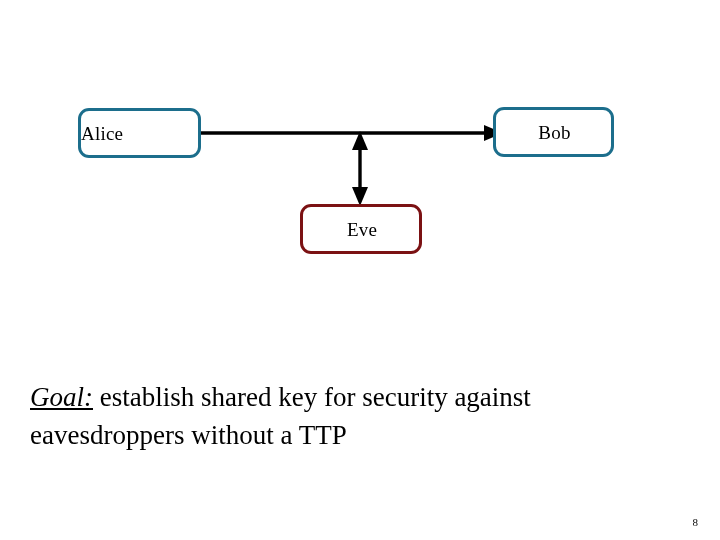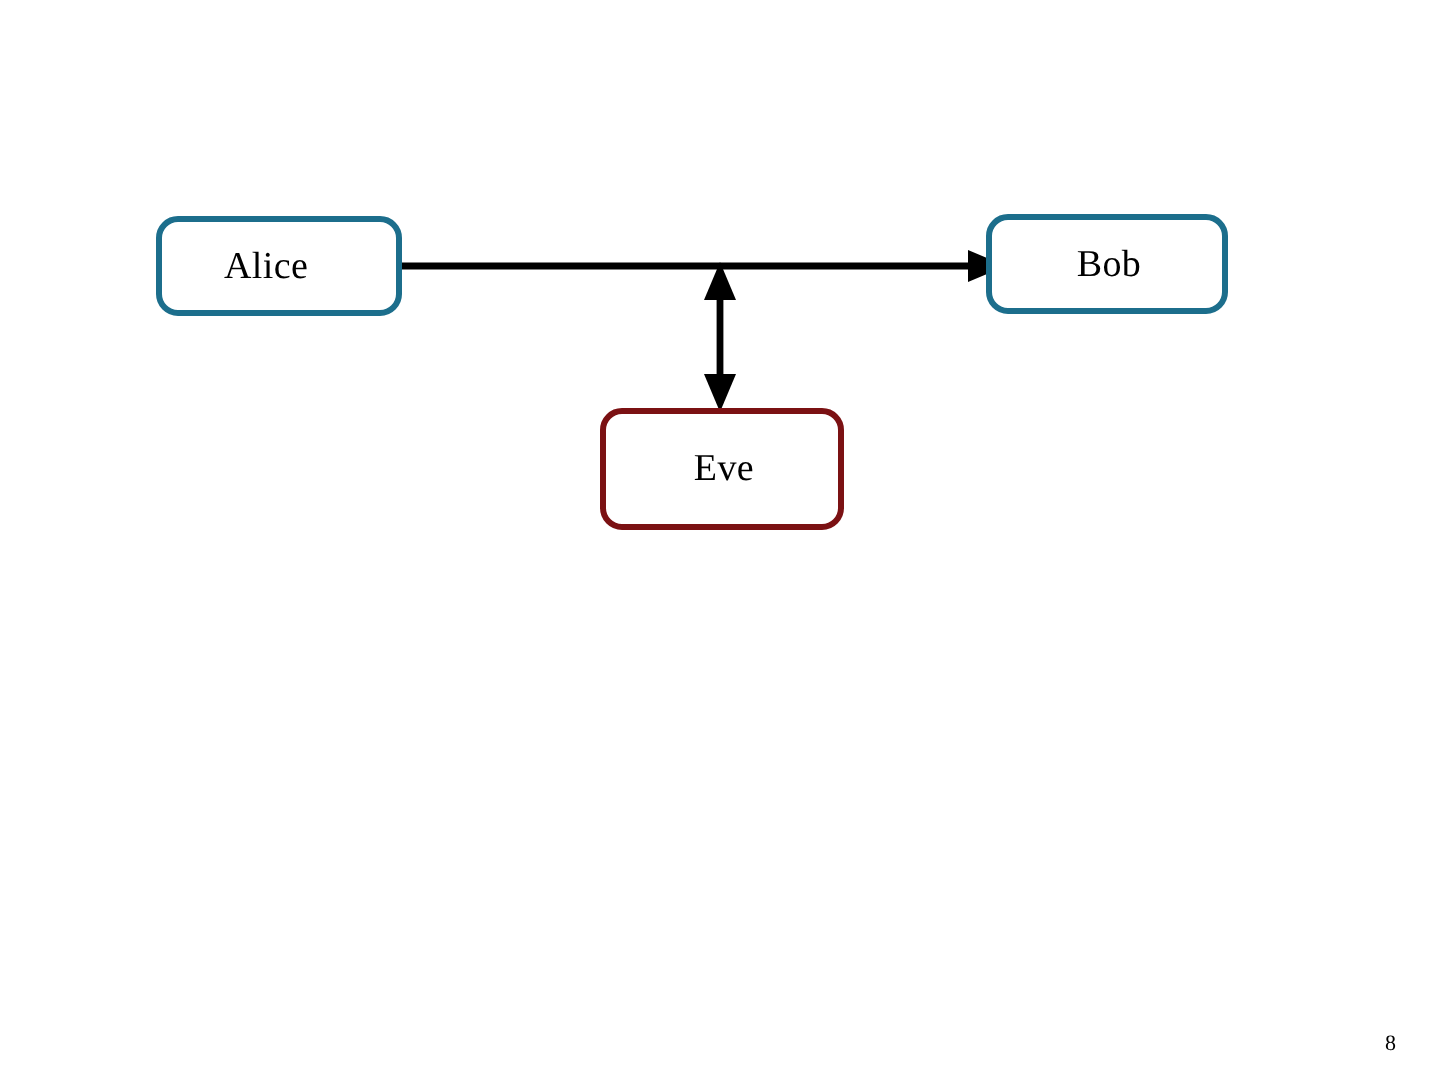--- a/index.html
+++ b/index.html
@@ -38,40 +38,39 @@
 
   #node-alice {
     left: 78px;
     top: 108px;
     width: 123px;
     height: 50px;
     border-color: #1c6e8c;
   }
   #node-alice .node-label {
     text-align: left;
-    padding-left: 31px;
   }
 
   #node-bob {
     left: 493px;
     top: 107px;
     width: 121px;
     height: 50px;
     border-color: #1c6e8c;
   }
   #node-bob .node-label {
     text-align: center;
     padding-left: 2px;
   }
 
   #node-eve {
     left: 300px;
     top: 204px;
     width: 122px;
-    height: 61px;
+    height: 50px;
     border-color: #7b1113;
   }
   #node-eve .node-label {
     text-align: center;
     padding-left: 2px;
   }
 
   
   #connectors {
     position: absolute;
@@ -130,16 +129,17 @@
   </div>
 
   <div class="node" id="node-bob">
     <span class="node-label">Bob</span>
   </div>
 
   <div class="node" id="node-eve">
     <span class="node-label">Eve</span>
   </div>
 
+  <div id="goal-text"><span class="goal-lead"><span>Goal</span><span>:</span></span><span> establish shared key for security against eavesdroppers without a TTP</span></div>
 
   <div id="page-number">8</div>
 
 </div>
 
 </body></html>

